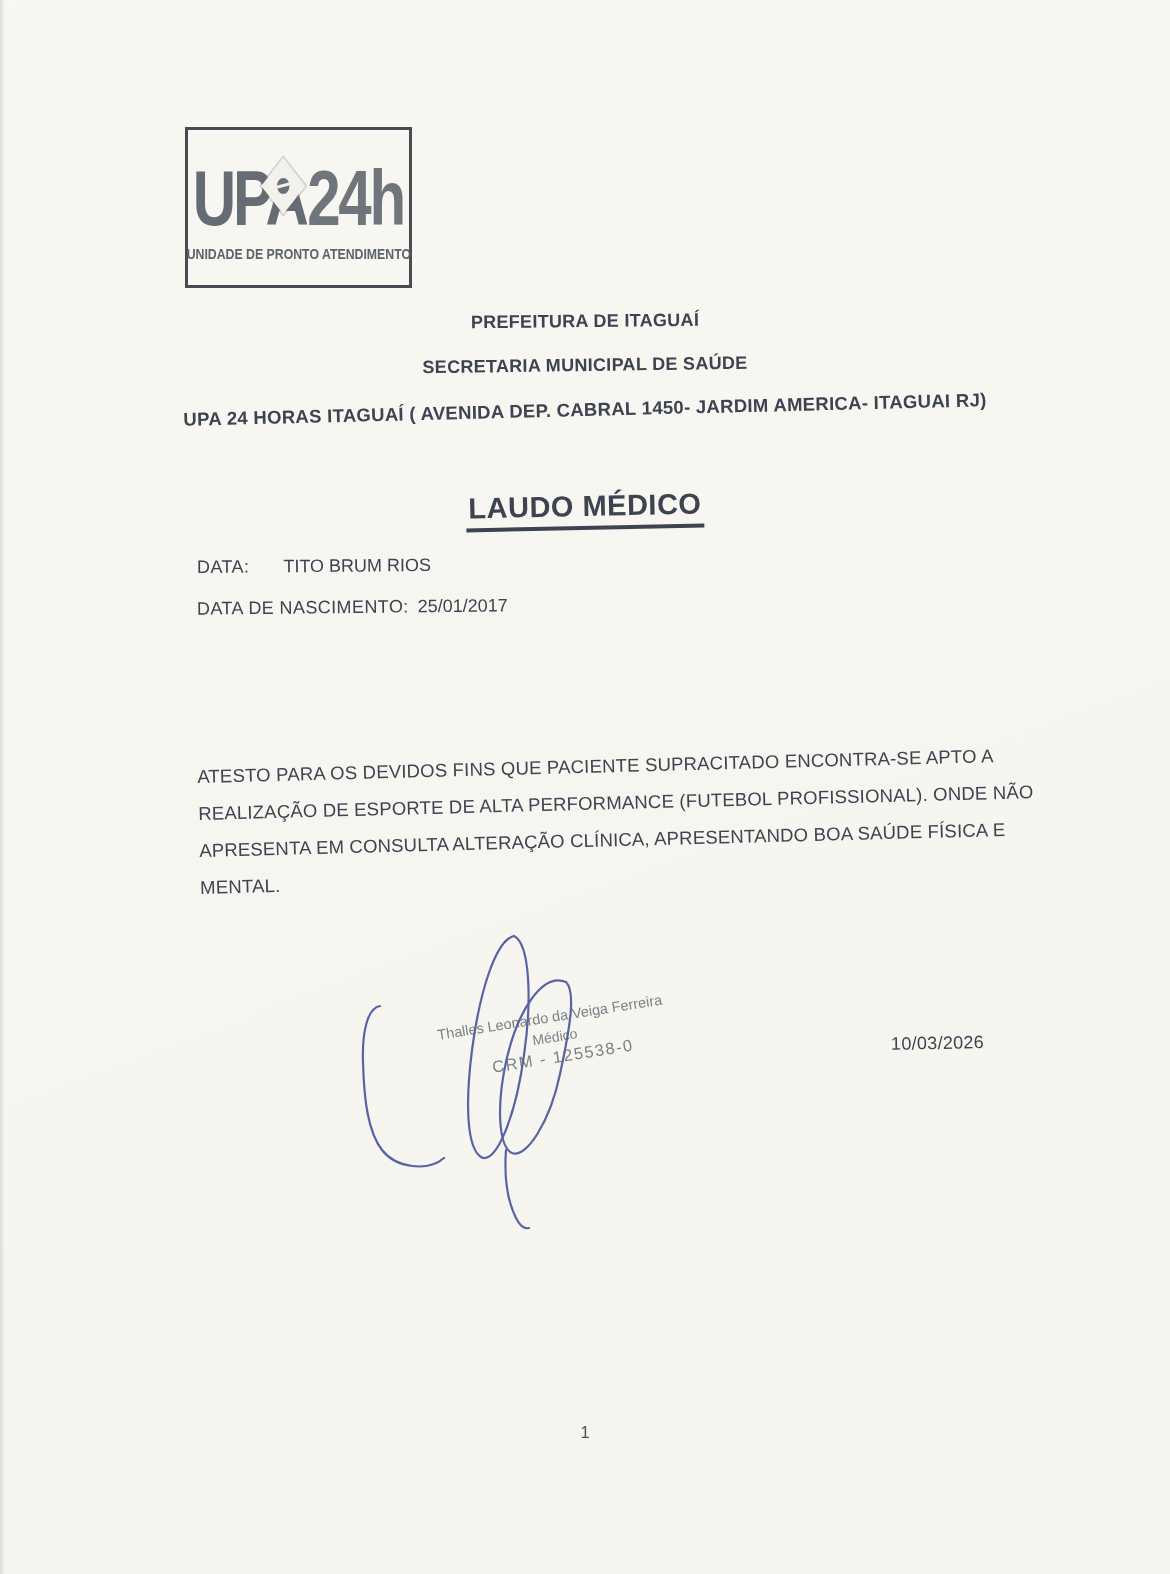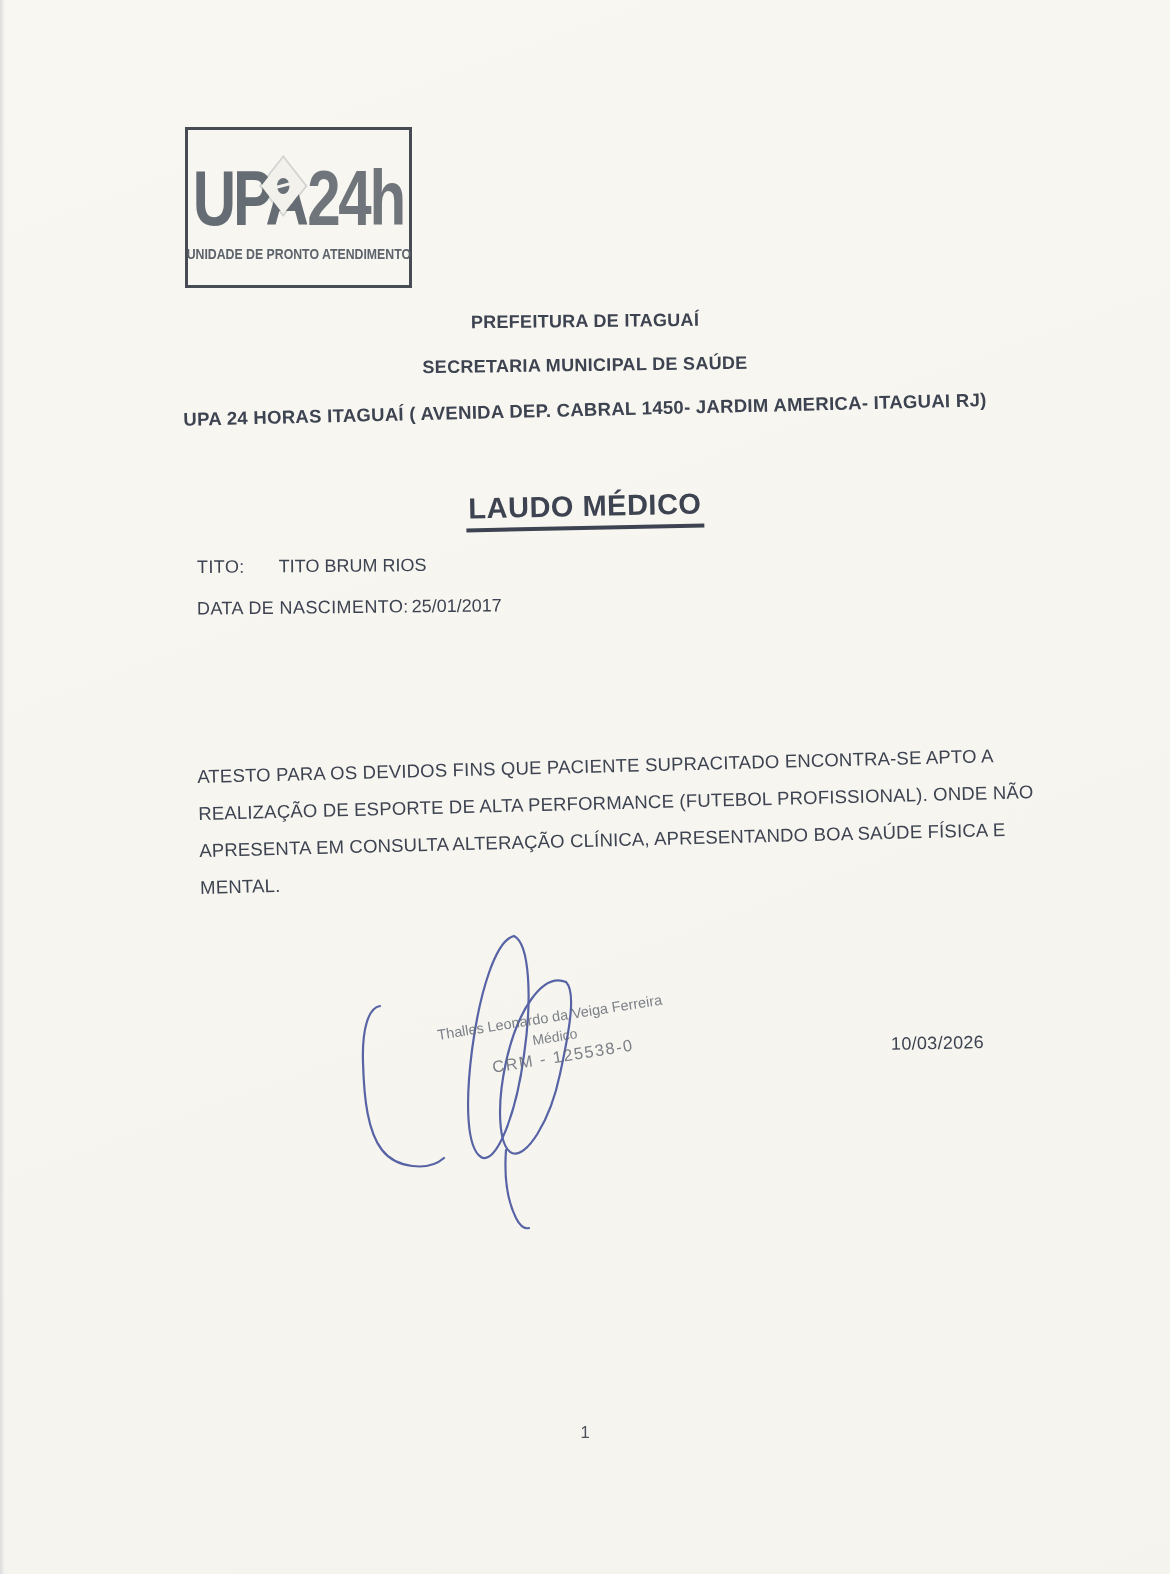--- a/index.html
+++ b/index.html
@@ -78,21 +78,21 @@
     display:inline-block;
     border-bottom:4px solid #3d4350;
     padding:0 2px 3px 2px;
   }
   
   .field{position:absolute;left:197px;font-size:18px;white-space:nowrap;}
   .field-nome{top:556px;transform:rotate(-0.5deg);}
   .field-nasc{top:597px;transform:rotate(-0.6deg);}
   .field .lbl{letter-spacing:.4px;}
   .field-nome .val{margin-left:34px;}
-  .field-nasc .val{margin-left:3px;}
+  .field-nasc .val{margin-left:9px;}
   
   .body-block{
     position:absolute;left:197px;top:766px;width:790px;
     transform:rotate(-1.5deg);
     transform-origin:0 0;
     font-size:18.5px;letter-spacing:.2px;
   }
   .body-line{height:37px;white-space:nowrap;}
   
   .sig-svg{position:absolute;left:340px;top:890px;}
@@ -138,21 +138,21 @@
 
   <div class="hline h1">PREFEITURA DE ITAGUAÍ</div>
   <div class="hline h2">SECRETARIA MUNICIPAL DE SAÚDE</div>
   <div class="hline h3">UPA 24 HORAS ITAGUAÍ ( AVENIDA DEP. CABRAL 1450- JARDIM AMERICA- ITAGUAI RJ)</div>
 
   <div class="doc-title">
     <span class="inner">LAUDO MÉDICO</span>
   </div>
 
   <div class="field field-nome">
-    <span class="lbl">TITO:</span><span class="val">TITO BRUM RIOS</span>
+    <span class="lbl">DATA:</span><span class="val">TITO BRUM RIOS</span>
   </div>
   <div class="field field-nasc">
     <span class="lbl">DATA DE NASCIMENTO:</span><span class="val">25/01/2017</span>
   </div>
 
   <div class="body-block">
     <div class="body-line">ATESTO PARA OS DEVIDOS FINS QUE PACIENTE SUPRACITADO ENCONTRA-SE APTO A</div>
     <div class="body-line">REALIZAÇÃO DE ESPORTE DE ALTA PERFORMANCE (FUTEBOL PROFISSIONAL). ONDE NÃO</div>
     <div class="body-line">APRESENTA EM CONSULTA ALTERAÇÃO CLÍNICA, APRESENTANDO BOA SAÚDE FÍSICA E</div>
     <div class="body-line">MENTAL.</div>

